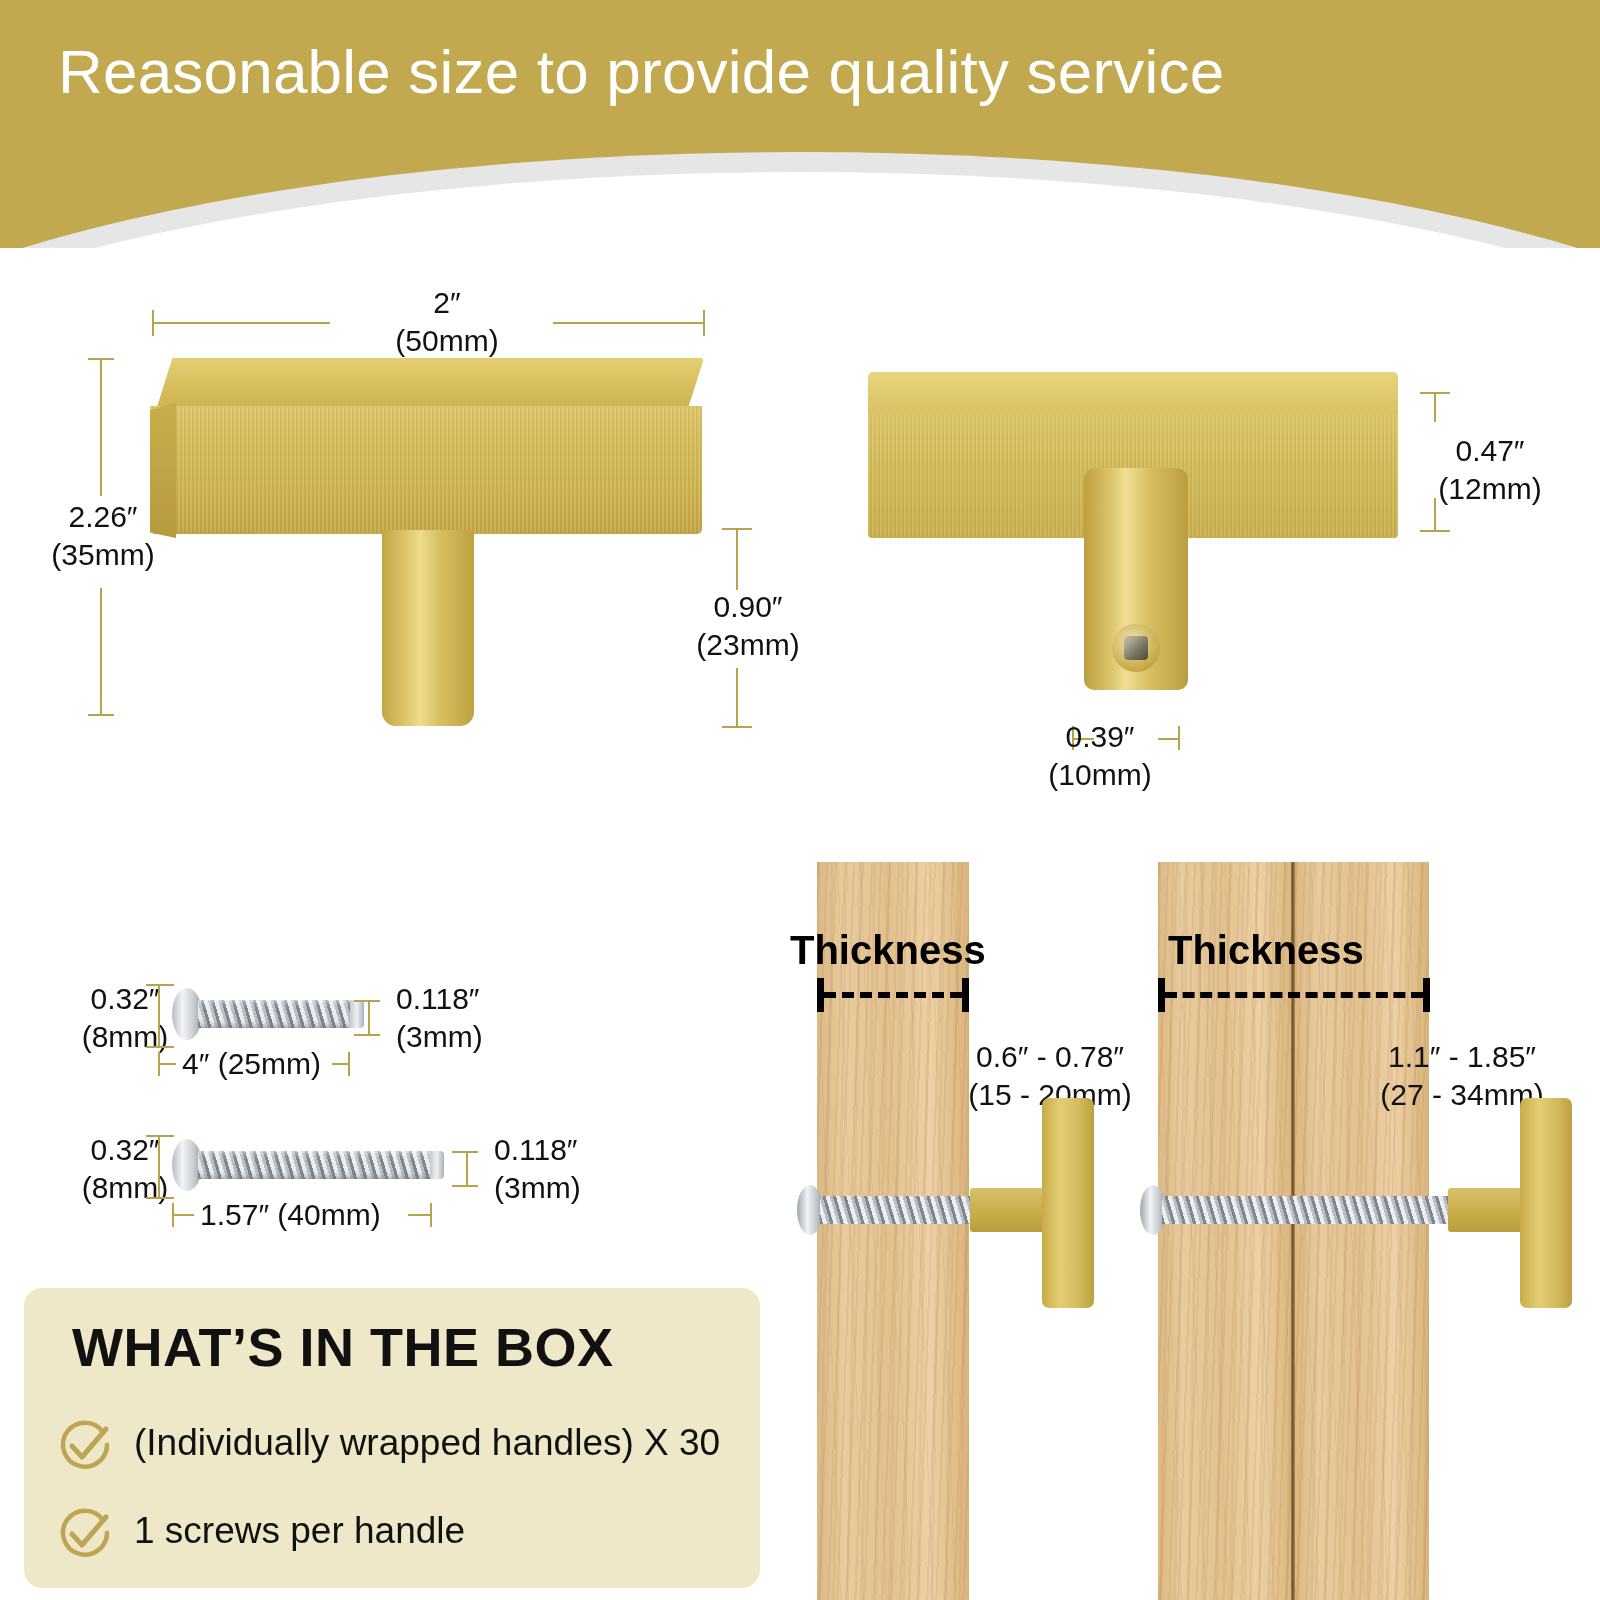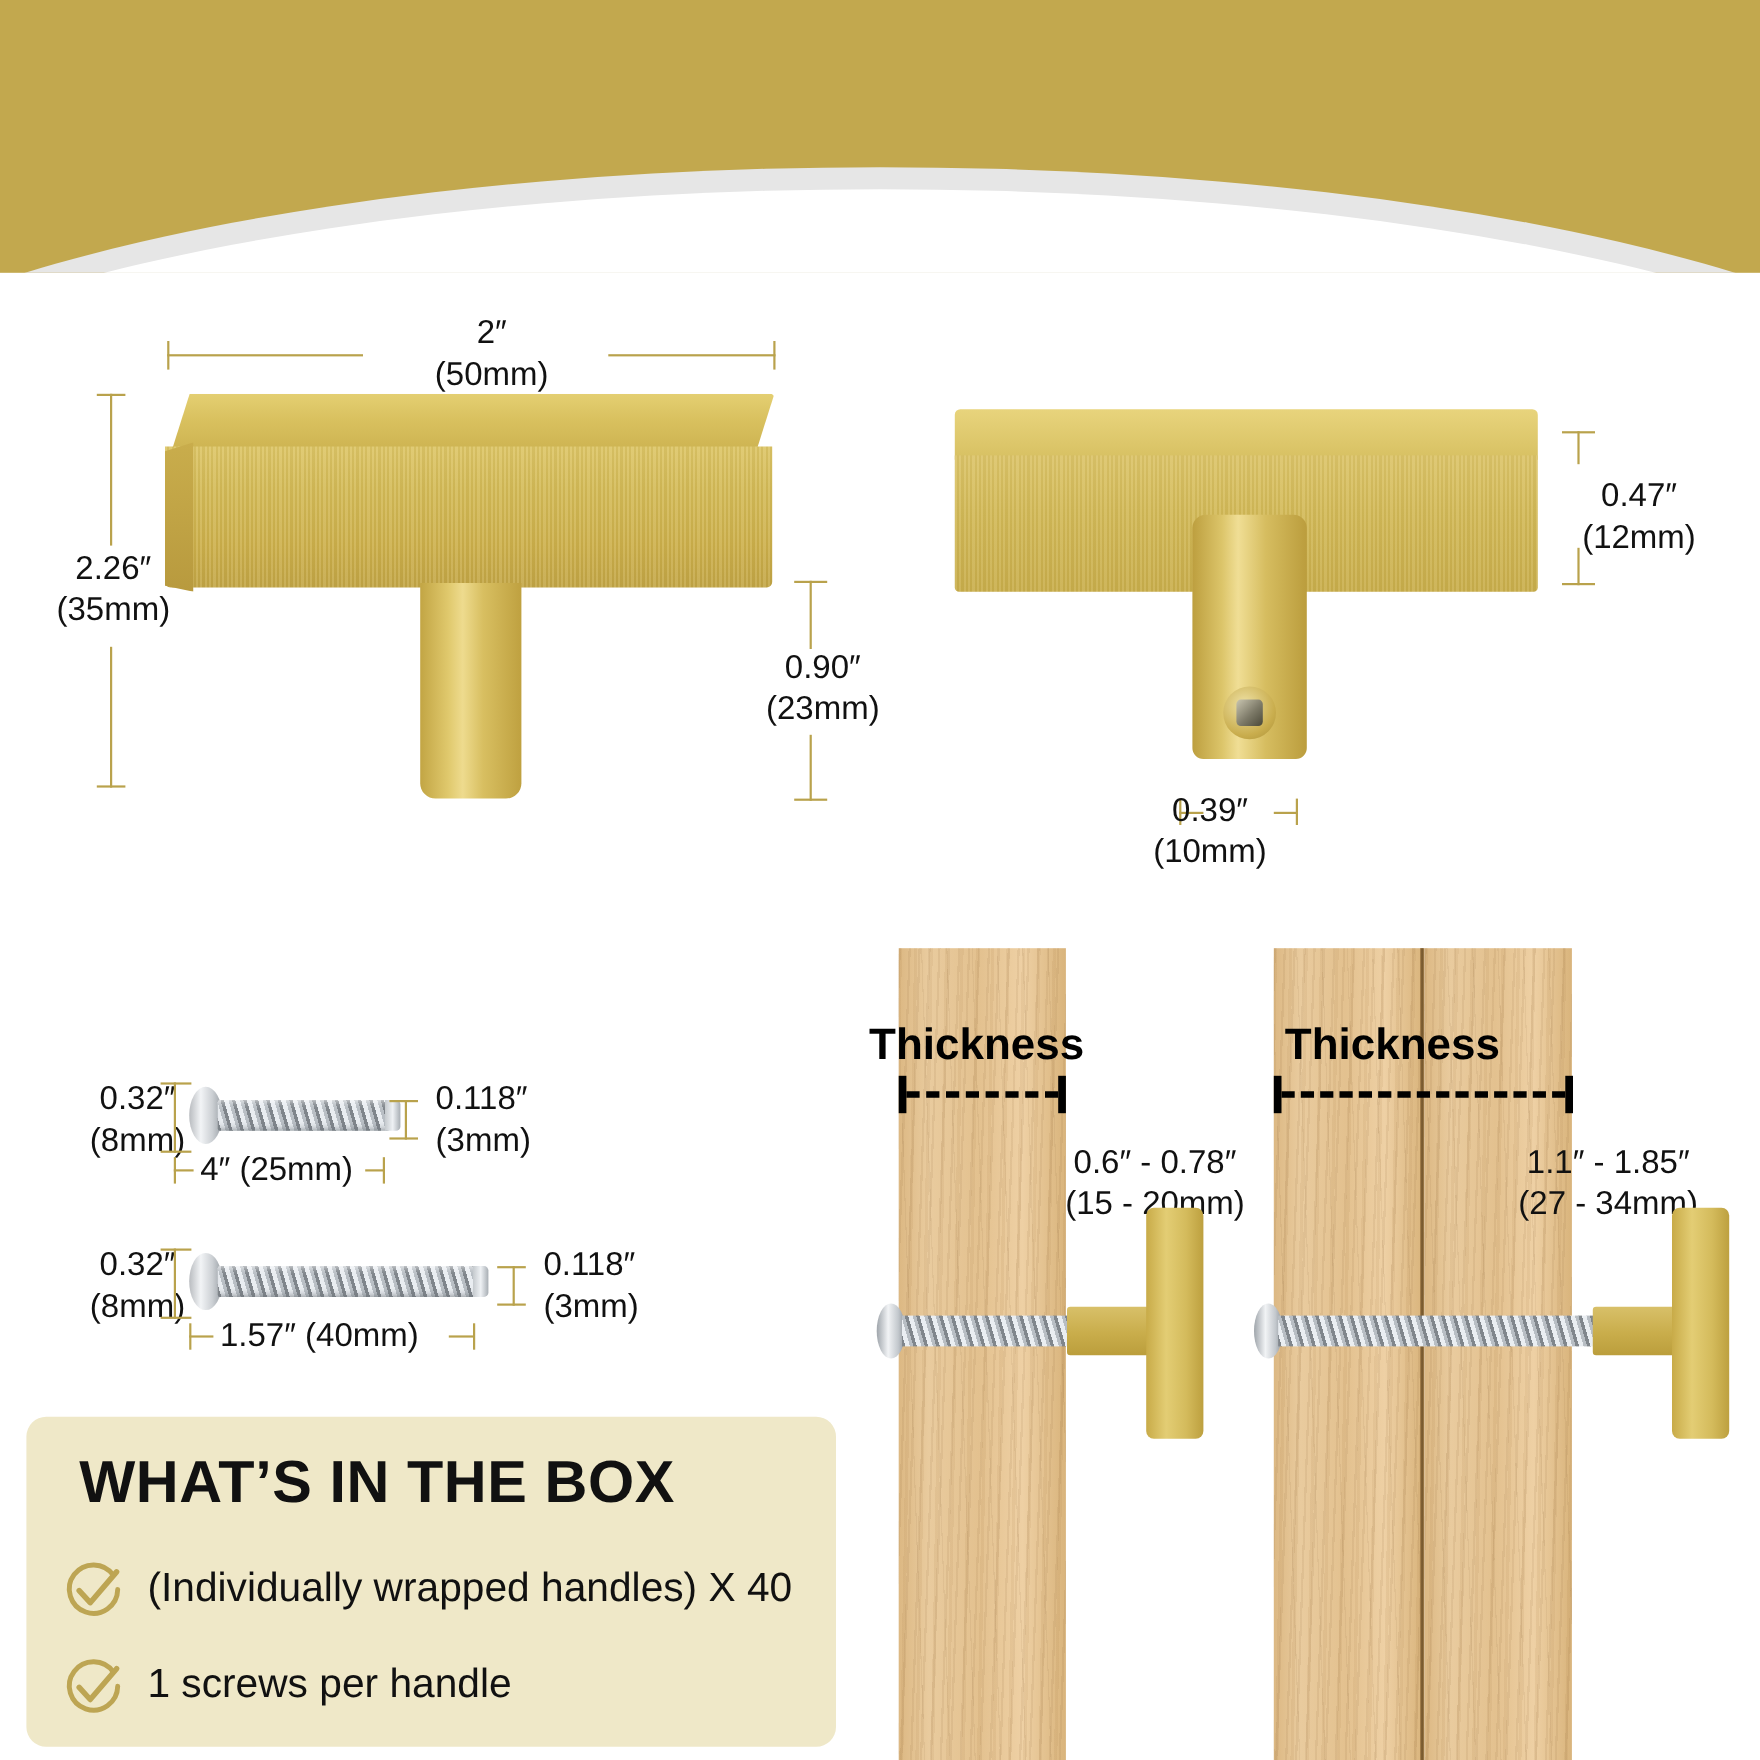--- a/index.html
+++ b/index.html
@@ -173,20 +173,21 @@
   }
   .m-bar{
     position:absolute; width:52px; border-radius:7px;
     background:linear-gradient(90deg,#c8ab48,#e3cd74 35%,#d4bb5c 70%,#bda03f);
   }
 </style>
 </head>
 <body>
 
 <div id="header-band">
+  <div id="header-title">Reasonable size to provide quality service</div>
   <div id="header-arc-grey"></div>
   <div id="header-arc-white"></div>
 </div>
 
 <div>
 
   <div class="gl-v" style="left:152px;top:310px;height:26px;"></div>
   <div class="gl-h" style="left:152px;top:322px;width:178px;"></div>
   <div class="dim c" style="left:357px;top:284px;width:180px;">
     <span>2″</span><br><span>(50mm)</span>
@@ -301,21 +302,21 @@
 </div>
 
 <div id="box-panel">
   <div id="box-title">WHAT’S IN THE BOX</div>
 
   <div class="box-row" style="top:128px;">
     <svg class="check-ic" viewBox="0 0 58 58">
       <path d="M47 16 A22 22 0 1 0 51 29" fill="none" stroke="#bda553" stroke-width="4.5" stroke-linecap="round"></path>
       <path d="M16 30 L26 41 L50 13" fill="none" stroke="#bda553" stroke-width="5" stroke-linecap="round" stroke-linejoin="round"></path>
     </svg>
-    <div class="box-text">(Individually wrapped handles) X 40</div>
+    <div class="box-text">(Individually wrapped handles) X 30</div>
   </div>
 
   <div class="box-row" style="top:216px;">
     <svg class="check-ic" viewBox="0 0 58 58">
       <path d="M47 16 A22 22 0 1 0 51 29" fill="none" stroke="#bda553" stroke-width="4.5" stroke-linecap="round"></path>
       <path d="M16 30 L26 41 L50 13" fill="none" stroke="#bda553" stroke-width="5" stroke-linecap="round" stroke-linejoin="round"></path>
     </svg>
     <div class="box-text">1 screws per handle</div>
   </div>
 </div>

